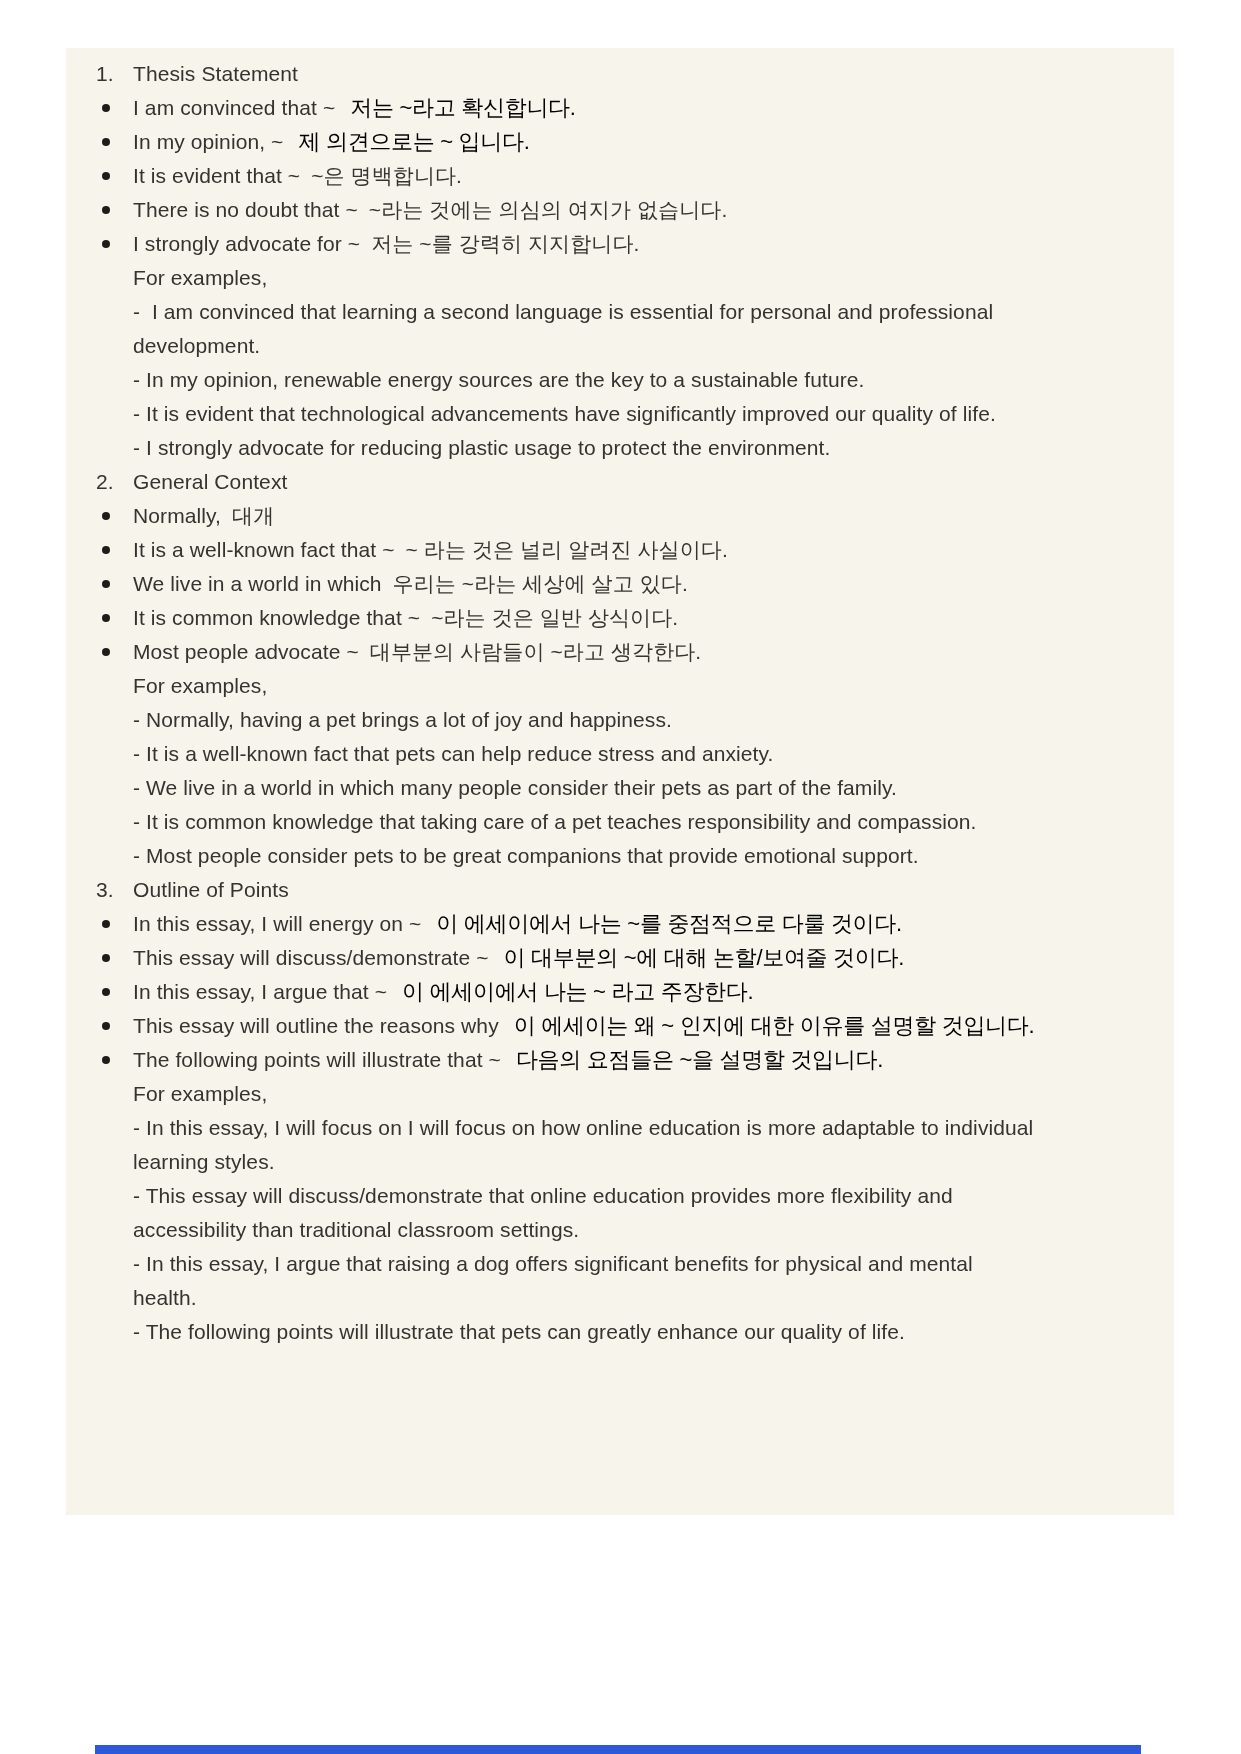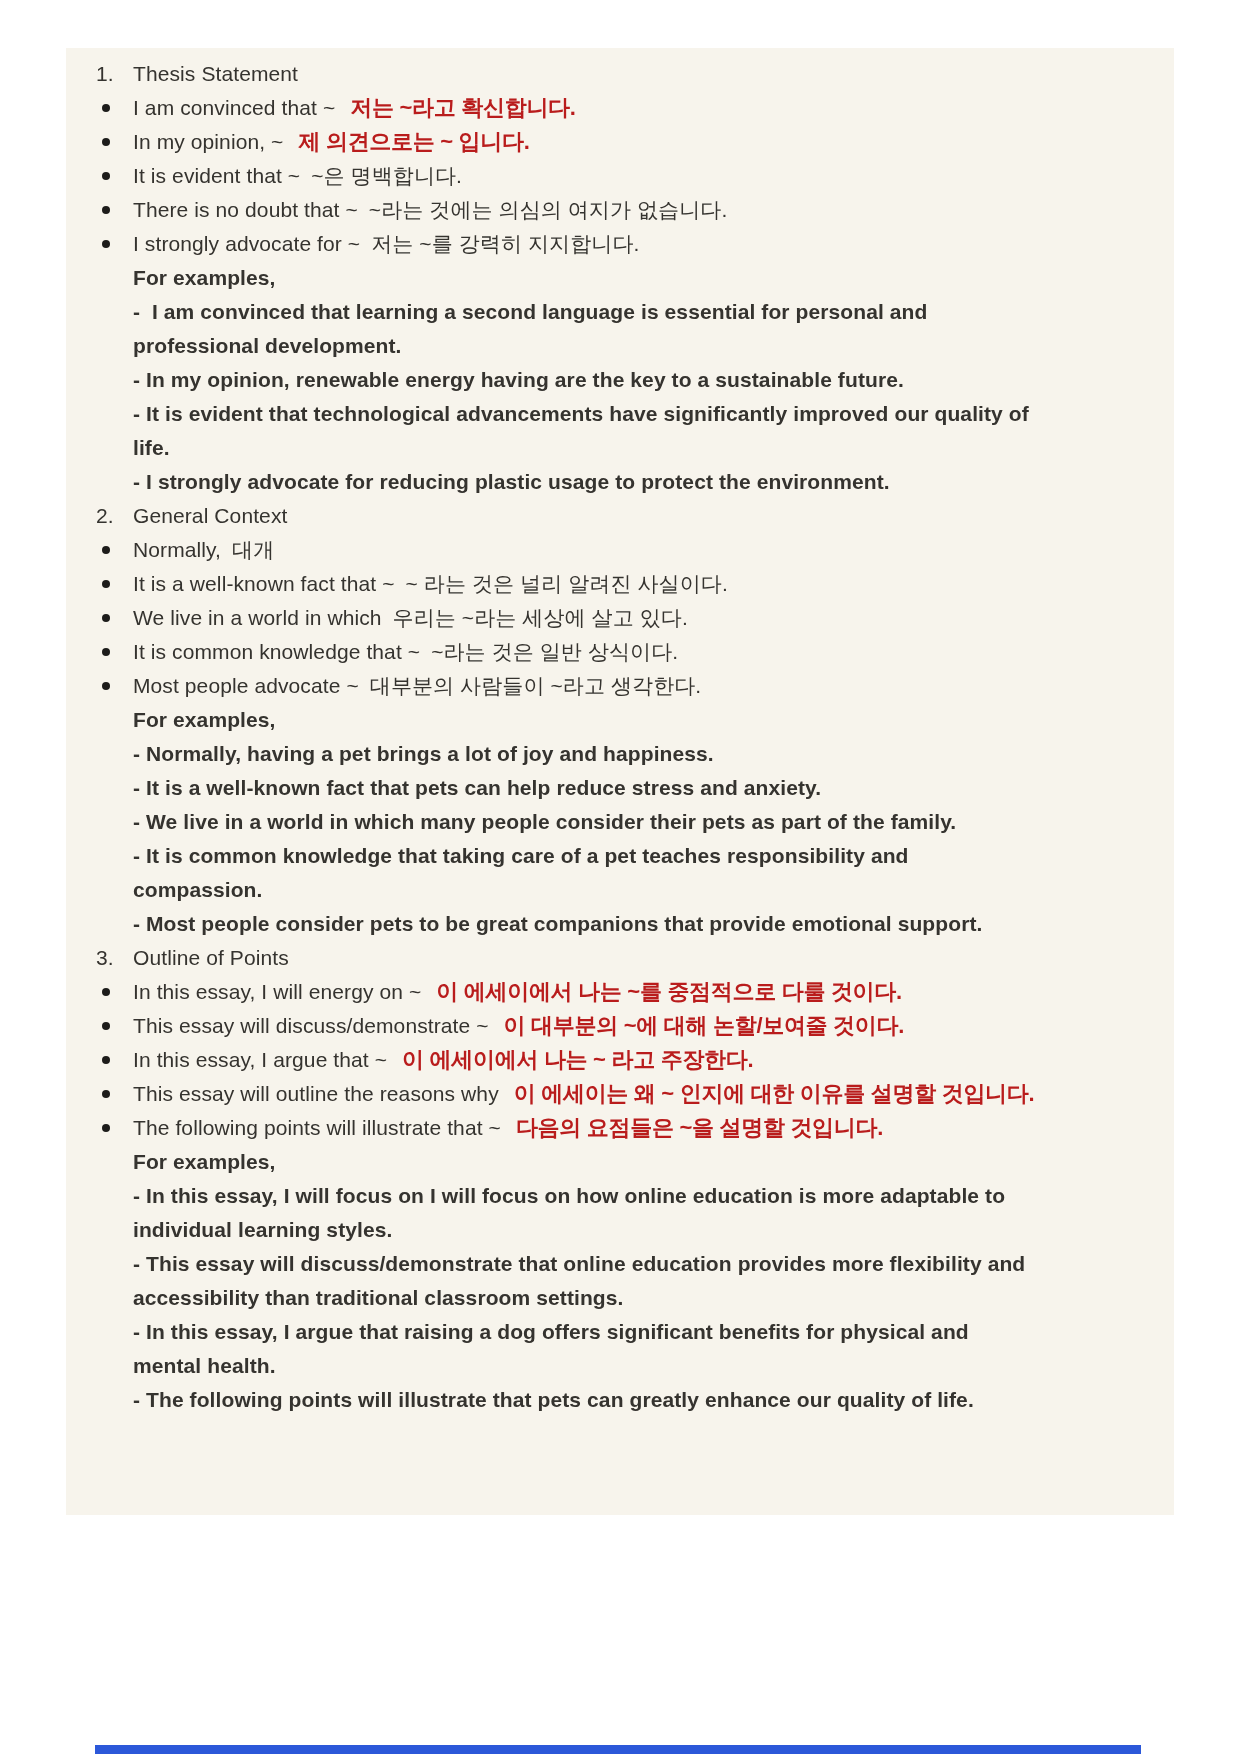--- a/index.html
+++ b/index.html
@@ -36,29 +36,28 @@
     left: -31px;
     top: 13px;
     width: 8px;
     height: 8px;
     border-radius: 50%;
     background: var(--bullet, #1d1c1a);
   }
   .ko { margin-left: 11px; }
   .ko.bold {
     margin-left: 15px;
-    font-weight: 700;
+    font-weight: 400;
     font-size: 22px;
-    color: #b91c1c;
+    color: #000000;
     letter-spacing: -0.3px;
   }
   .example, .examples-label {
     white-space: pre-wrap;
     max-width: 905px;
-    font-weight: bold;
   }
   .bottom-bar {
     position: absolute;
     left: 95px;
     bottom: 0;
     width: 1046px;
     height: 9px;
     background: var(--bar, #2c58d9);
   }
 </style>
@@ -68,21 +67,21 @@
 <main>
   <section class="panel" id="content-panel">
       <div class="row row-title"><span class="marker-num">1.</span><span>Thesis Statement</span></div>
       <div class="row row-phrase"><span class="bullet-dot"></span><span class="en">I am convinced that ~</span><span class="ko bold">저는 ~라고 확신합니다.</span></div>
       <div class="row row-phrase"><span class="bullet-dot"></span><span class="en">In my opinion, ~</span><span class="ko bold">제 의견으로는 ~ 입니다.</span></div>
       <div class="row row-phrase"><span class="bullet-dot"></span><span class="en">It is evident that ~</span><span class="ko">~은 명백합니다.</span></div>
       <div class="row row-phrase"><span class="bullet-dot"></span><span class="en">There is no doubt that ~</span><span class="ko">~라는 것에는 의심의 여지가 없습니다.</span></div>
       <div class="row row-phrase"><span class="bullet-dot"></span><span class="en">I strongly advocate for ~</span><span class="ko">저는 ~를 강력히 지지합니다.</span></div>
       <div class="row examples-label">For examples,</div>
       <div class="row example">-  I am convinced that learning a second language is essential for personal and professional development.</div>
-      <div class="row example">- In my opinion, renewable energy having are the key to a sustainable future.</div>
+      <div class="row example">- In my opinion, renewable energy sources are the key to a sustainable future.</div>
       <div class="row example">- It is evident that technological advancements have significantly improved our quality of life.</div>
       <div class="row example">- I strongly advocate for reducing plastic usage to protect the environment.</div>
       <div class="row row-title"><span class="marker-num">2.</span><span>General Context</span></div>
       <div class="row row-phrase"><span class="bullet-dot"></span><span class="en">Normally,</span><span class="ko">대개</span></div>
       <div class="row row-phrase"><span class="bullet-dot"></span><span class="en">It is a well-known fact that ~</span><span class="ko">~ 라는 것은 널리 알려진 사실이다.</span></div>
       <div class="row row-phrase"><span class="bullet-dot"></span><span class="en">We live in a world in which</span><span class="ko">우리는 ~라는 세상에 살고 있다.</span></div>
       <div class="row row-phrase"><span class="bullet-dot"></span><span class="en">It is common knowledge that ~</span><span class="ko">~라는 것은 일반 상식이다.</span></div>
       <div class="row row-phrase"><span class="bullet-dot"></span><span class="en">Most people advocate ~</span><span class="ko">대부분의 사람들이 ~라고 생각한다.</span></div>
       <div class="row examples-label">For examples,</div>
       <div class="row example">- Normally, having a pet brings a lot of joy and happiness.</div>

